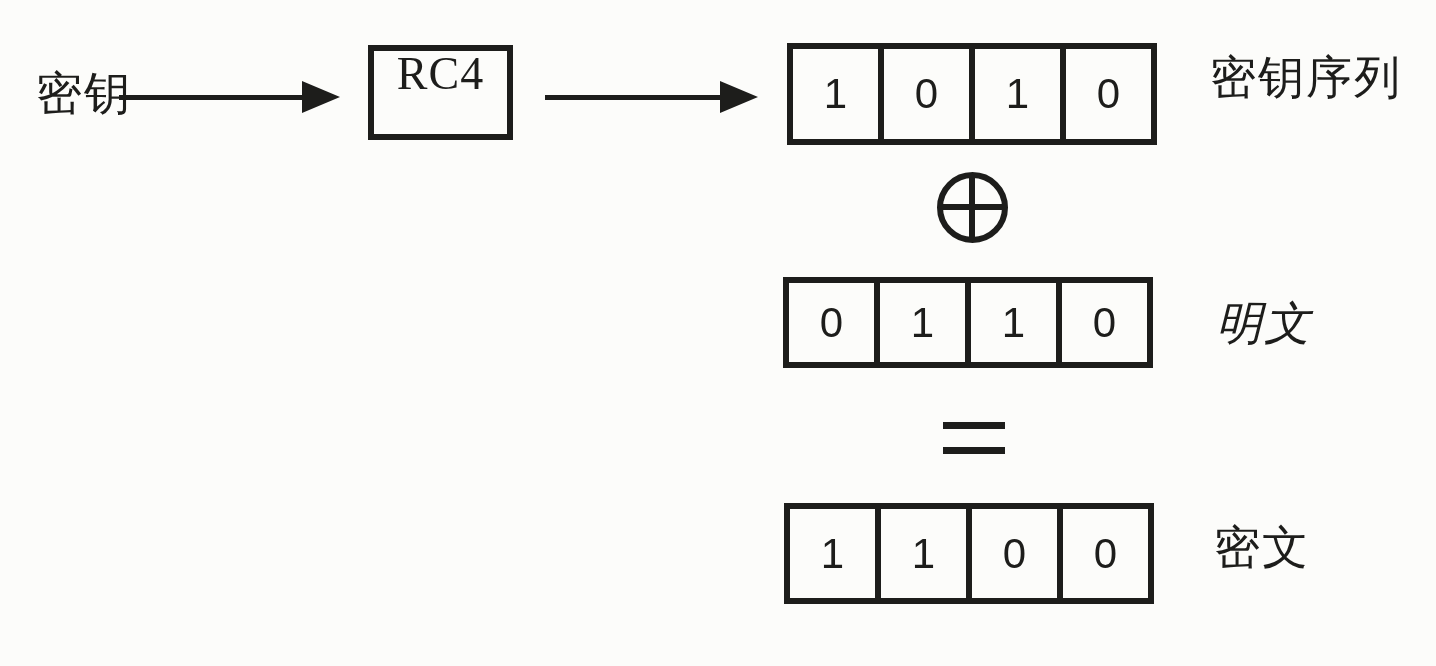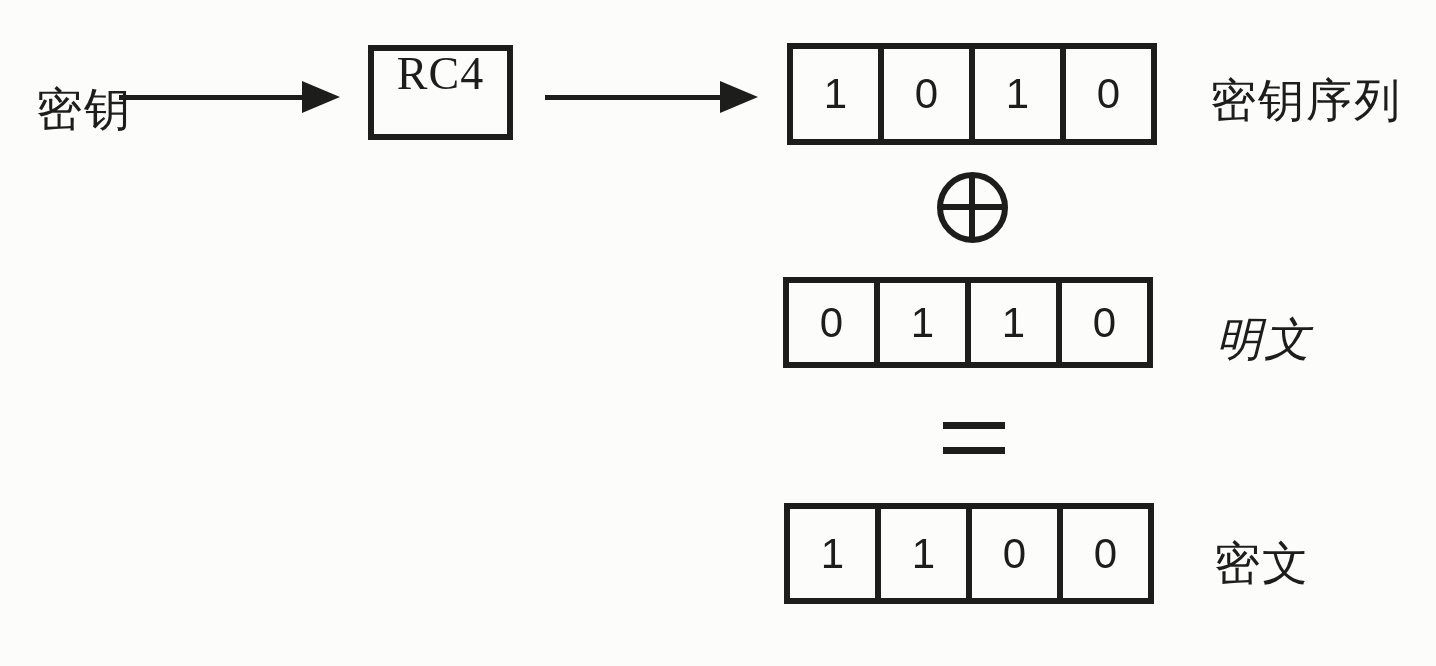--- a/index.html
+++ b/index.html
@@ -17,24 +17,23 @@
   }
 
   
   .zh {
     position: absolute;
     font-size: 46px;
     line-height: 1;
     letter-spacing: 2px;
     white-space: nowrap;
     color: var(--ink, #1d1d1b);
-    margin-top: 16px;
   }
   .key-label        { left: 36px;   top: 71px;  }
-  .keystream-label  { left: 1210px; top: 62px;  }
+  .keystream-label  { left: 1210px; top: 55px;  }
   .plaintext-label  { left: 1216px; top: 301px; font-style: italic; }
   .ciphertext-label { left: 1214px; top: 525px; }
 
   
   .rc4-box {
     position: absolute;
     left: 368px; top: 45px;
     width: 145px; height: 95px;
     border: 6px solid var(--ink, #1d1d1b);
     display: flex; align-items: flex-start; justify-content: center;

